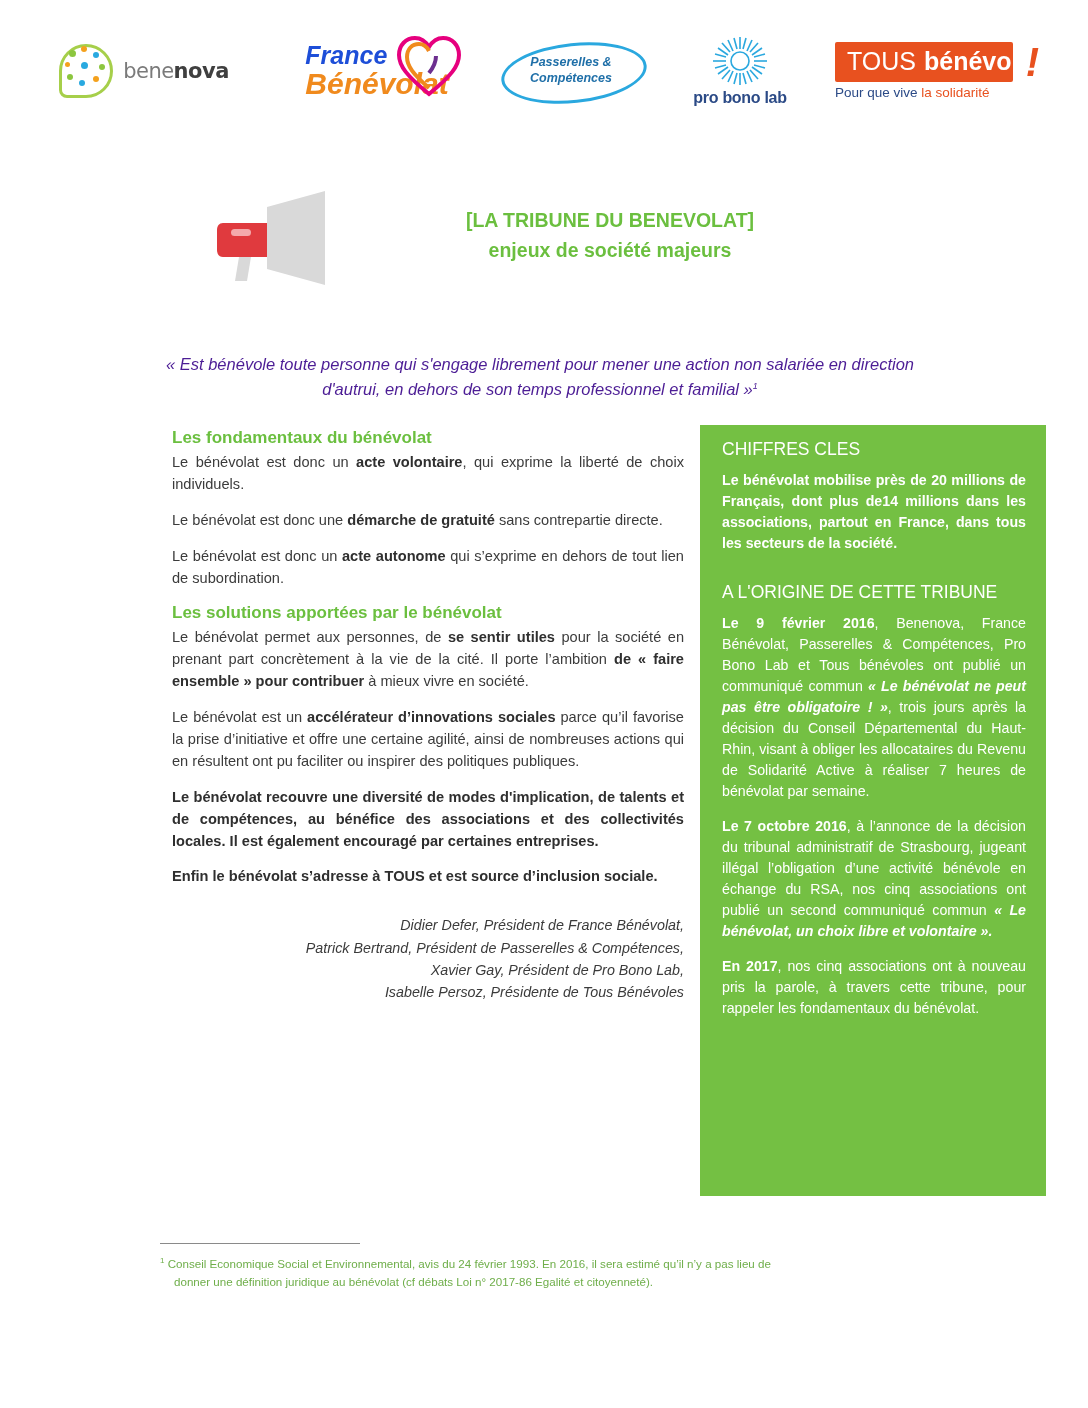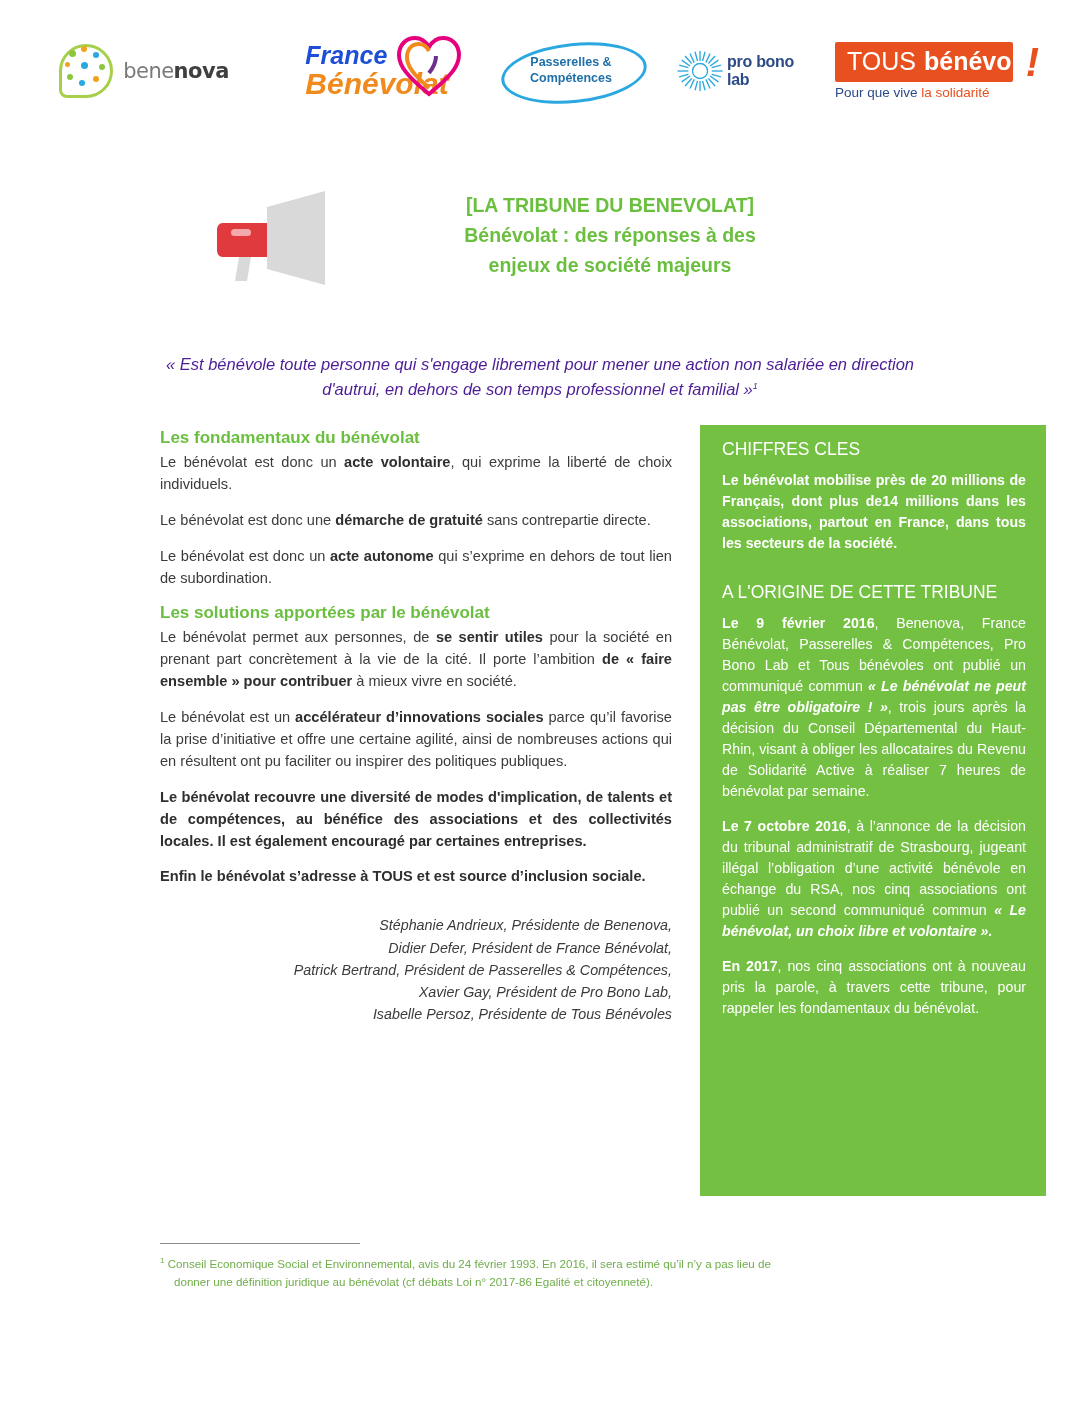--- a/index.html
+++ b/index.html
@@ -68,24 +68,25 @@
   .pc-oval {
     position: absolute; left: 4px; top: 12px;
     width: 140px; height: 54px;
     border: 3px solid #2aa8df;
     border-radius: 50%;
     transform: rotate(-6deg);
   }
   .pc-txt {
     position: relative; z-index: 2; text-align: center;
     font-size: 12.5px; font-weight: bold; color: #1f6fa8; line-height: 1.25;
-  }
-
-  
-  .logo-probono { width: 130px; height: 86px; flex-direction: row; gap: 2px;}
+    font-style: italic;
+  }
+
+  
+  .logo-probono { width: 130px; height: 86px; flex-direction: column; gap: 2px;}
   .pb-burst { width: 60px; height: 52px; position: relative; }
   .pb-txt { font-size: 16px; font-weight: bold; color: #2b4a86; letter-spacing: -0.3px;}
 
   
   .logo-tous { width: 226px; height: 86px; flex-direction: column; align-items: flex-start; gap: 3px;}
   .tb-bar {
     background: #e8511f; color: #fff; font-weight: bold; font-size: 25px;
     padding: 5px 12px 6px 12px; display: flex; align-items: center; gap: 8px;
     border-radius: 2px; position: relative; width: 178px; box-sizing: border-box;
   }
@@ -114,21 +115,21 @@
   .quote {
     position: absolute; left: 160px; top: 352px; width: 760px;
     text-align: center;
     color: #4c1d95; font-weight: normal; font-style: italic; font-size: 16.5px;
     line-height: 1.5;
   }
   .quote sup { font-size: 9px; }
 
   
   .left-col {
-    position: absolute; left: 160px; top: 428px; width: 512px;
+    position: absolute; left: 172px; top: 428px; width: 512px;
   }
   .sec-head {
     color: #6bbf3f; font-weight: bold; font-size: 17px; margin-bottom: 4px;
   }
   .left-col p {
     margin: 0 0 14px 0;
     font-size: 14.6px; line-height: 1.5; text-align: justify; color: #3b3b3b;
   }
   .left-col b { font-weight: bold; color: #2f2f2f; }
   .sec-head2 { margin-top: 4px; }
@@ -257,21 +258,20 @@
 <div class="title-block">
   <svg class="megaphone" viewBox="0 0 150 100">
     <path d="M18 38 L62 38 L62 72 L18 72 C14 72 12 69 12 65 L12 45 C12 41 14 38 18 38 Z" fill="#e03a3e"></path>
     <rect x="26" y="44" width="20" height="7" rx="3.5" fill="#f4a9ab"></rect>
     <path d="M62 22 L120 6 L120 100 L62 84 Z" fill="#d9d9d9"></path>
     <path d="M62 38 L62 72 L44 76 L44 34 Z" fill="#e03a3e" opacity="0"></path>
     <path d="M34 72 L46 72 L42 96 L30 96 Z" fill="#d9d9d9"></path>
   </svg>
   <div class="title-text">
     <div>[LA TRIBUNE DU BENEVOLAT]</div>
-    <div>Bénévolat : des réponses à des</div>
     <div>enjeux de société majeurs</div>
   </div>
 </div>
 
 <div class="quote">
   <span>« Est bénévole toute personne qui s'engage librement pour mener une action non salariée en direction d'autrui, en dehors de son temps professionnel et familial »</span><sup>1</sup>
 </div>
 
 <div class="left-col">
   <div class="sec-head">Les fondamentaux du bénévolat</div>
@@ -287,21 +287,20 @@
 
   <p><span>Le bénévolat permet aux personnes, de </span><b>se sentir utiles</b><span> pour la société en prenant part concrètement à la vie de la cité. Il porte l’ambition </span><b>de « faire ensemble » pour contribuer</b><span> à mieux vivre en société.</span></p>
 
   <p><span>Le bénévolat est un </span><b>accélérateur d’innovations sociales</b><span> parce qu’il favorise la prise d’initiative et offre une certaine agilité, ainsi de nombreuses actions qui en résultent ont pu faciliter ou inspirer des politiques publiques.</span></p>
 
   <p><b>Le bénévolat recouvre une diversité de modes d'implication, de talents et de compétences, au bénéfice des associations et des collectivités locales. Il est également encouragé par certaines entreprises.</b></p>
 
   <p><b>Enfin le bénévolat s’adresse à TOUS et est source d’inclusion sociale.</b></p>
 
   <div class="signature">
-    <div>Stéphanie Andrieux, Présidente de Benenova,</div>
     <div>Didier Defer, Président de France Bénévolat,</div>
     <div>Patrick Bertrand, Président de Passerelles &amp; Compétences,</div>
     <div>Xavier Gay, Président de Pro Bono Lab,</div>
     <div>Isabelle Persoz, Présidente de Tous Bénévoles</div>
   </div>
 </div>
 
 <div class="box box-1">
   <h3>CHIFFRES CLES</h3>
   <p><b>Le bénévolat mobilise près de 20 millions de Français, dont plus de14 millions dans les associations, partout en France, dans tous les secteurs de la société.</b></p>

